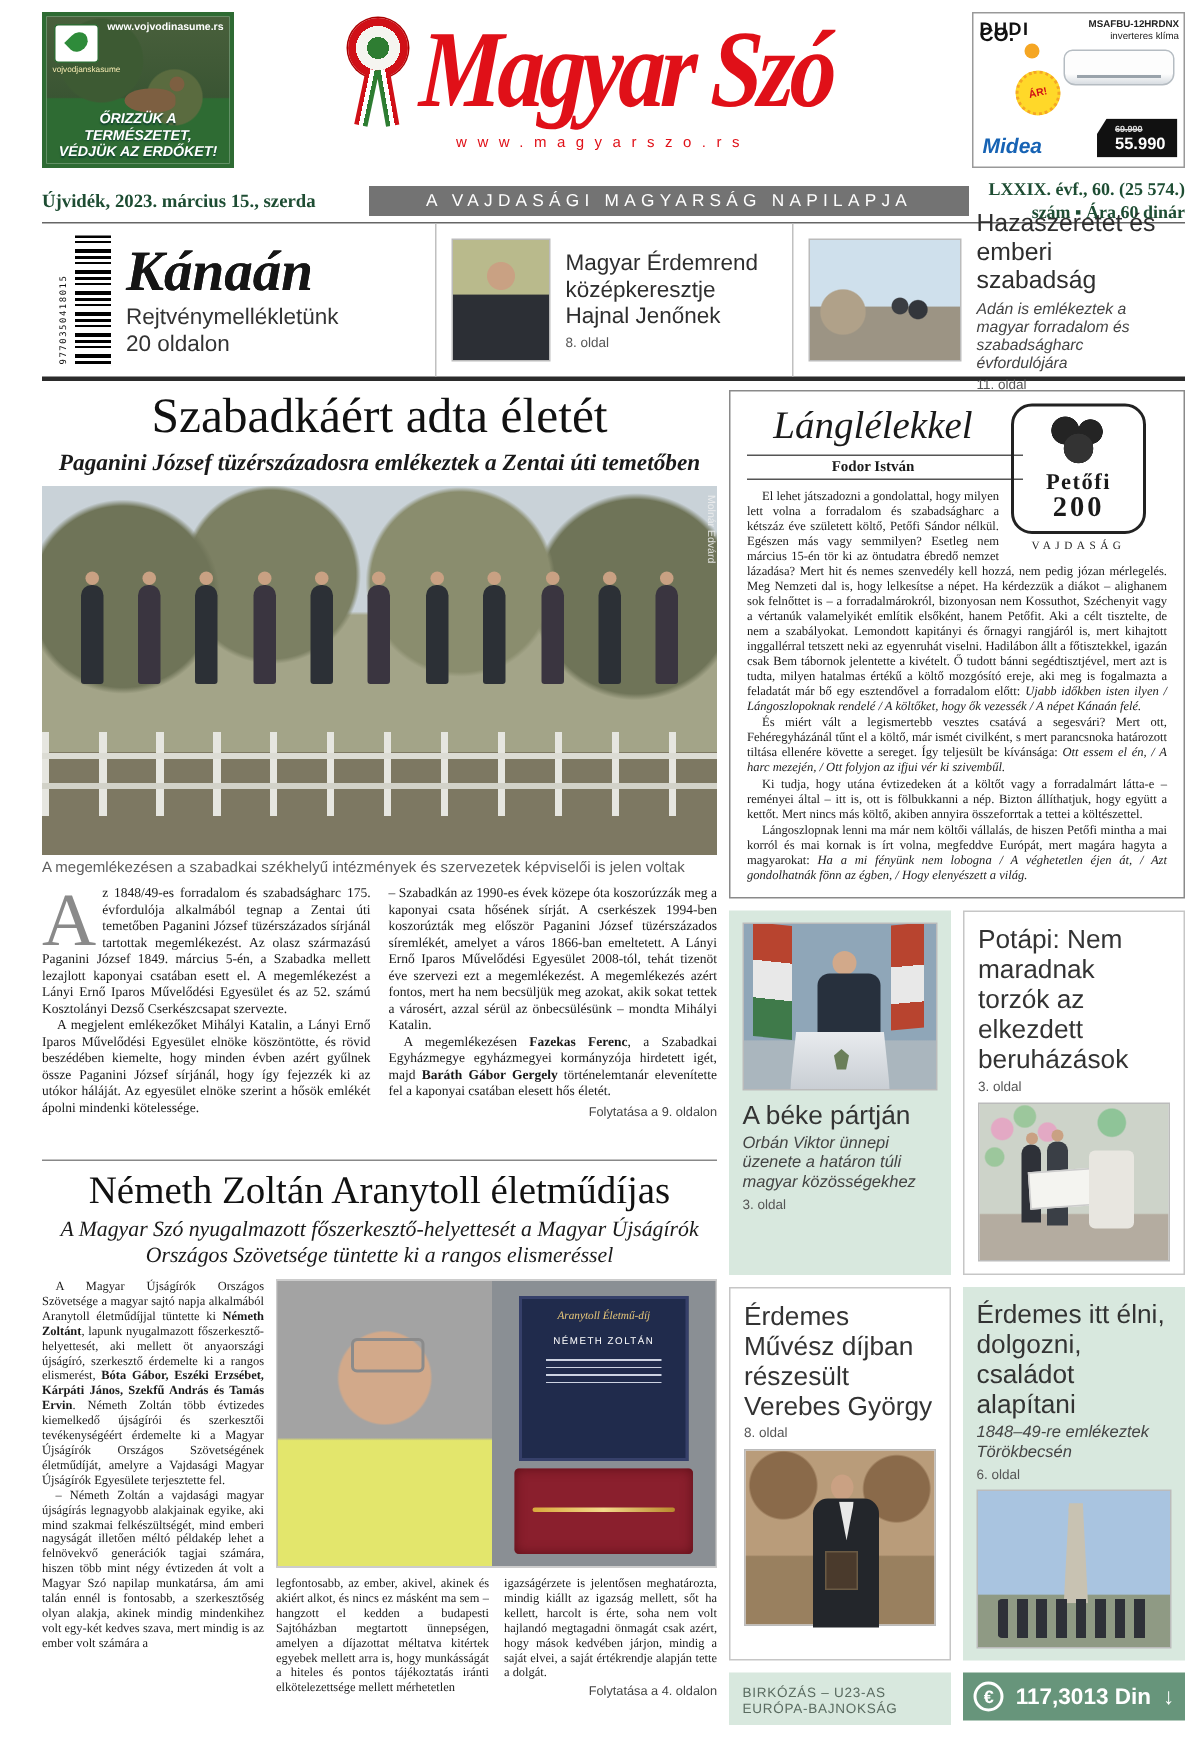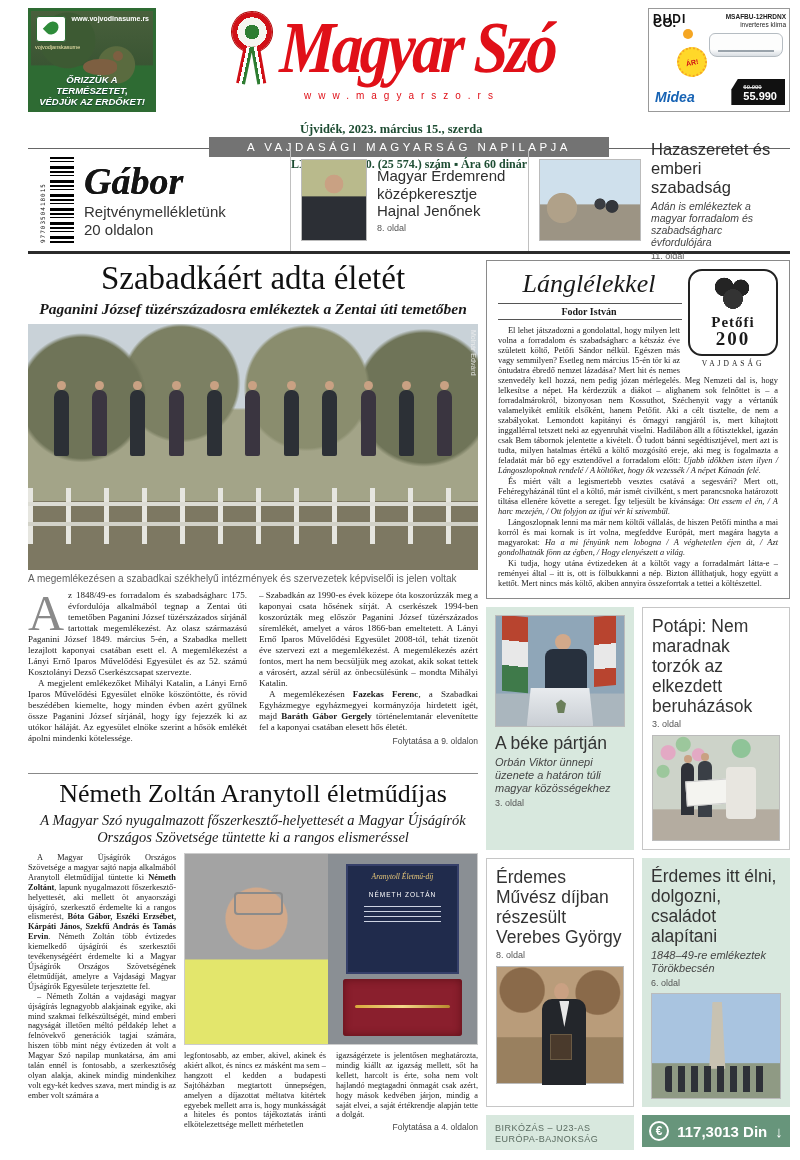--- a/index.html
+++ b/index.html
@@ -40,21 +40,21 @@
   .ad-right .model { position:absolute; right:3px; top:4px; font-size:6.5px; font-weight:bold; color:#222; }
   .ad-right .product { position:absolute; right:3px; top:12px; font-size:6.5px; color:#222; }
   .ad-right .acunit { position:absolute; right:6px; top:24px; width:74px; height:24px; background:linear-gradient(180deg,#fdfdfd 70%, #d8dde2 100%); border:1px solid #b5bcc2; border-radius:6px 6px 8px 8px; }
   .ad-right .acunit:after { content:""; position:absolute; left:8px; right:8px; bottom:4px; height:2px; background:#9aa3ab; }
   .ad-right .burst { position:absolute; left:28px; top:38px; width:30px; height:30px; background:#ffd829; border-radius:50%; border:2px dotted #f5a623; display:flex; align-items:center; justify-content:center; transform:rotate(-12deg); color:#d01017; font-size:7px; font-weight:900; }
   .ad-right .midea { position:absolute; left:6px; bottom:6px; color:#1763b4; font-style:italic; font-weight:bold; font-size:14px; }
   .ad-right .price { position:absolute; right:4px; bottom:6px; background:#111; color:#fff; font-weight:bold; font-size:11px; padding:5px 8px 3px 12px; clip-path:polygon(12% 0,100% 0,100% 100%,0 100%,0 40%); }
   .ad-right .price small { display:block; font-size:6px; text-decoration:line-through; color:#ddd; }
 
   
-  .date-row { display:flex; align-items:center; margin-top:2px; height:24px;flex-direction:column; }
+  .date-row { display:flex; align-items:center; margin-top:2px; height:24px; }
   .dateline { color:#1e4d33; font-size:12.5px; font-weight:bold; width:218px; flex:none; }
   .tagline { flex:none; width:400px; background:#737373; color:#fff; font-family:"Liberation Sans",sans-serif; font-size:11.5px; letter-spacing:3.5px; text-align:center; padding:4px 0; }
   .issue { flex:1; text-align:right; color:#1e4d33; font-size:12px; font-weight:bold; }
 
   
   .teasers { display:flex; border-top:1px solid #666; border-bottom:3px solid #2b2b2b; margin-top:2px; height:106px; }
   .teaser { display:flex; align-items:center; padding:8px 10px; gap:10px; }
   .t1 { width:262px; }
   .t2 { width:238px; border-left:1px solid #c0c0c0; }
   .t3 { flex:1; border-left:1px solid #c0c0c0; }
@@ -130,21 +130,21 @@
   .penbox { position:absolute; left:10%; top:66%; width:80%; height:30%; background:#8a1f2d; border-radius:3px; box-shadow:inset 0 0 8px #5c1018; }
   .penbox:before { content:""; position:absolute; left:10%; top:45%; width:80%; height:3px; background:linear-gradient(90deg,#d8a93c,#f3d98a,#b8892c); border-radius:2px; }
   .bcols { display:flex; gap:10px; margin-top:6px; }
   .bcol { width:calc(50% - 5px); font-size:8.3px; line-height:9.9px; text-align:justify; height:108px; overflow:hidden; }
 
   
   .opinion { border:1px solid #8a8a8a; padding:8px 11px 8px; background:#fff; }
   .op-head { margin-right:96px; text-align:center; }
   .opinion h1 { font-style:italic; font-weight:normal; font-size:26px; line-height:30px; }
   .op-author { border-top:1px solid #555; border-bottom:1px solid #555; margin-top:4px; padding:2px 0; font-size:10px; font-weight:bold; text-align:center; }
-  .petofi { float:right; width:90px; margin:0 0 4px 8px; text-align:center; font-family:"Liberation Serif",serif; }
+  .petofi { float:right; width:90px; margin:0 14px 4px 8px; text-align:center; font-family:"Liberation Serif",serif; }
   .pbadge { border:2px solid #222; border-radius:14px; padding:4px 2px 6px; }
   .pface { width:44px; height:40px; margin:0 auto; background:
       radial-gradient(circle at 50% 60%, #3a3a3a 0 30%, transparent 31%),
       radial-gradient(circle at 30% 30%, #2c2c2c 0 22%, transparent 23%),
       radial-gradient(circle at 68% 32%, #2c2c2c 0 20%, transparent 21%);
       filter:contrast(1.1); }
   .pname1 { font-weight:bold; font-size:15px; line-height:15px; letter-spacing:1px; }
   .pname2 { font-weight:bold; font-size:19px; line-height:18px; letter-spacing:2px; }
   .pregion { font-size:7.5px; letter-spacing:3px; margin-top:3px; color:#222; }
   .op-body { margin-top:6px; font-size:8.4px; line-height:10px; text-align:justify; }
@@ -240,21 +240,21 @@
     <span class="tagline">A VAJDASÁGI MAGYARSÁG NAPILAPJA</span>
     <span class="issue">LXXIX. évf., 60. (25 574.) szám ▪ Ára 60 dinár</span>
   </div>
 
   <div class="teasers">
     <div class="teaser t1">
       <div class="barcode">
         <span class="barcode-num">9770350418015</span>
       </div>
       <div>
-        <div class="zsilko-logo">Gábor</div>
+        <div class="zsilko-logo">Kánaán</div>
         <div class="zsilko-sub">
           <span>Rejtvénymellékletünk</span><br>
           <span>20 oldalon</span>
         </div>
       </div>
     </div>
     <div class="teaser t2">
       <div class="tphoto ph-hajnal"></div>
       <div class="ttext">
         <div class="ttitle">Magyar Érdemrend középkeresztje Hajnal Jenőnek</div>
@@ -356,22 +356,22 @@
           </div>
           <div class="pregion">VAJDASÁG</div>
         </aside>
         <div class="op-head">
           <h1>Lánglélekkel</h1>
           <div class="op-author">Fodor István</div>
         </div>
         <div class="op-body">
           <p><span>El lehet játszadozni a gondolattal, hogy milyen lett volna a forradalom és szabadságharc a kétszáz éve született költő, Petőfi Sándor nélkül. Egészen más vagy semmilyen? Esetleg nem március 15-én tör ki az öntudatra ébredő nemzet lázadása? Mert hit és nemes szenvedély kell hozzá, nem pedig józan mérlegelés. Meg Nemzeti dal is, hogy lelkesítse a népet. Ha kérdezzük a diákot – alighanem sok felnőttet is – a forradalmárokról, bizonyosan nem Kossuthot, Széchenyit vagy a vértanúk valamelyikét említik elsőként, hanem Petőfit. Aki a célt tisztelte, de nem a szabályokat. Lemondott kapitányi és őrnagyi rangjáról is, mert kihajtott inggallérral tetszett neki az egyenruhát viselni. Hadilábon állt a főtisztekkel, igazán csak Bem tábornok jelentette a kivételt. Ő tudott bánni segédtisztjével, mert azt is tudta, milyen hatalmas értékű a költő mozgósító ereje, aki meg is fogalmazta a feladatát már bő egy esztendővel a forradalom előtt: </span><span class="q">Ujabb időkben isten ilyen / Lángoszlopoknak rendelé / A költőket, hogy ők vezessék / A népet Kánaán felé.</span></p>
           <p><span>És miért vált a legismertebb vesztes csatává a segesvári? Mert ott, Fehéregyházánál tűnt el a költő, már ismét civilként, s mert parancsnoka határozott tiltása ellenére követte a sereget. Így teljesült be kívánsága: </span><span class="q">Ott essem el én, / A harc mezején, / Ott folyjon az ifjui vér ki szivembűl.</span></p>
+          <p>Ki tudja, hogy utána évtizedeken át a költőt vagy a forradalmárt látta-e – reményei által – itt is, ott is fölbukkanni a nép. Bizton állíthatjuk, hogy együtt a kettőt. Mert nincs más költő, akiben annyira összeforrtak a tettei a költészettel.</p>
           <p><span>Lángoszlopnak lenni ma már nem költői vállalás, de hiszen Petőfi mintha a mai korról és mai kornak is írt volna, megfeddve Európát, mert magára hagyta a magyarokat: </span><span class="q">Ha a mi fényünk nem lobogna / A véghetetlen éjen át, / Azt gondolhatnák fönn az égben, / Hogy elenyészett a világ.</span></p>
-          <p>Ki tudja, hogy utána évtizedeken át a költőt vagy a forradalmárt látta-e – reményei által – itt is, ott is fölbukkanni a nép. Bizton állíthatjuk, hogy együtt a kettőt. Mert nincs más költő, akiben annyira összeforrtak a tettei a költészettel.</p>
         </div>
       </section>
 
       <div class="sidegrid">
 
         <div class="sbox green">
           <div class="sphoto ph-orban">
             <span class="flagL"></span>
             <span class="flagR"></span>
             <span class="head"></span>

